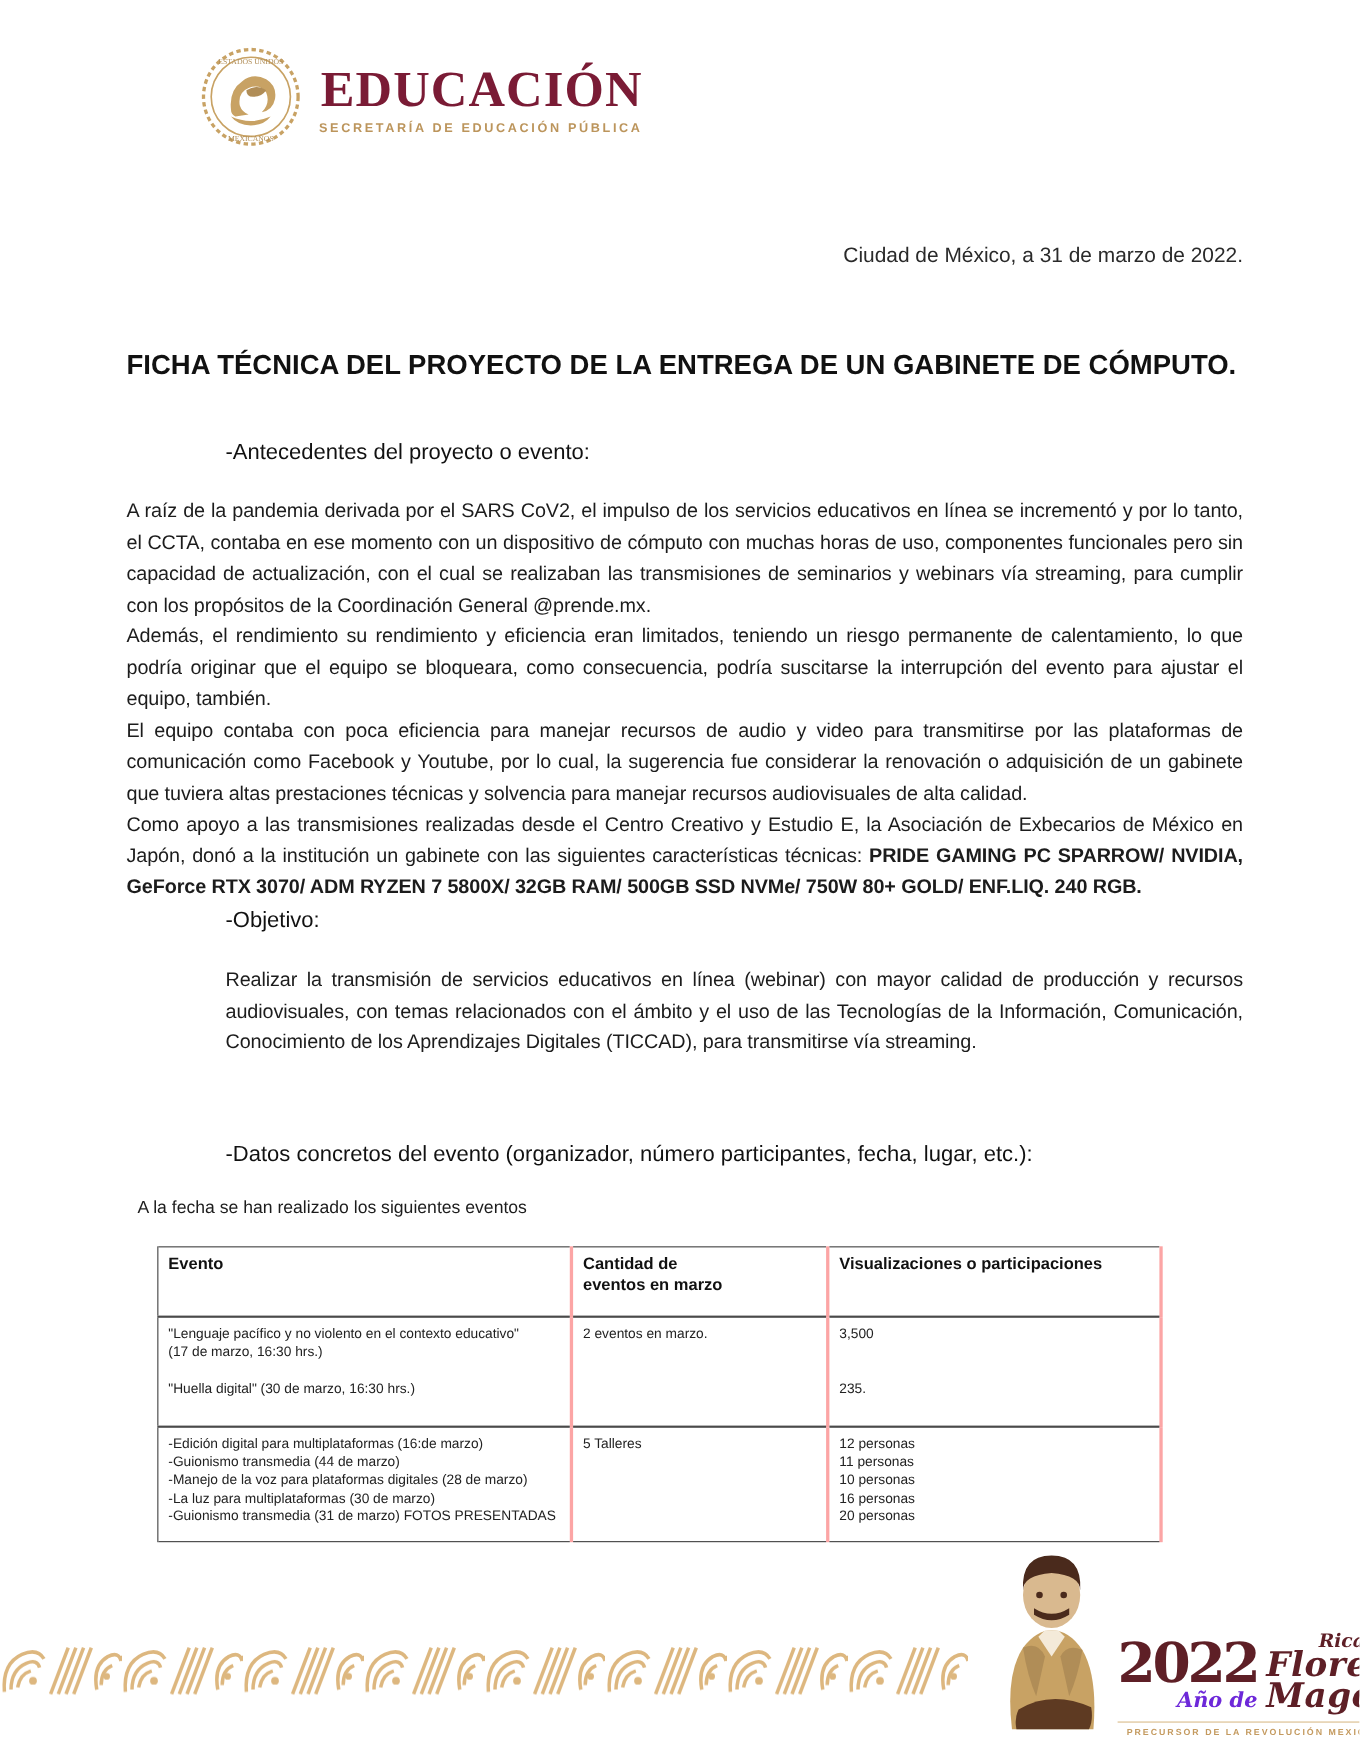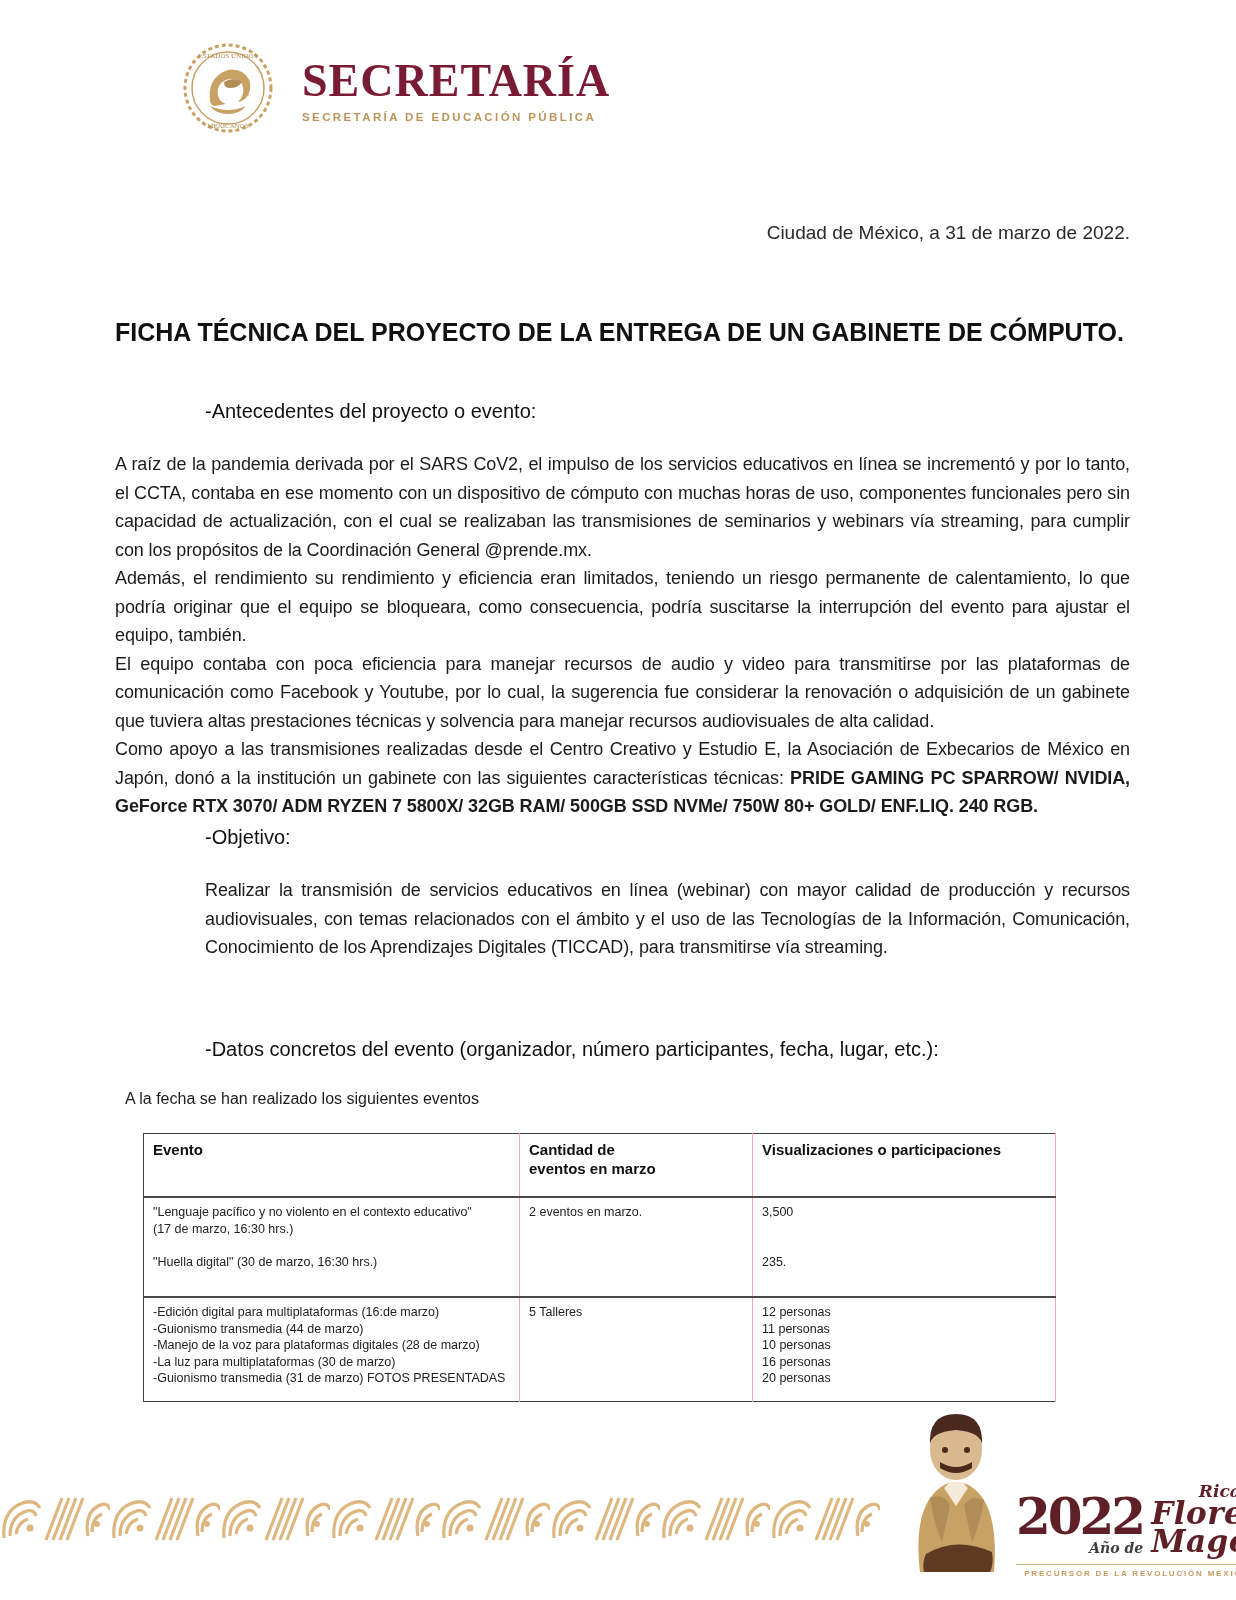--- a/index.html
+++ b/index.html
@@ -10,21 +10,21 @@
     background:#ffffff;
     font-family:"Liberation Sans", sans-serif;
     color:#1f1f1f;
     overflow:hidden;
   }
   
   .logos {
     position:absolute; top:42px; left:180px;
     display:flex; align-items:center; gap:52px;
   }
-  .sep-logo { display:flex; align-items:center; gap:26px; }
+  .sep-logo { display:flex; align-items:center; gap:14px;text-align:right; }
   .sep-word { display:flex; flex-direction:column; }
   .sep-title {
     font-family:"Liberation Serif", serif;
     font-weight:bold; font-size:46px; letter-spacing:1px;
     color:#7a1b35; line-height:1;
   }
   .sep-subtitle {
     font-size:11.5px; font-weight:bold; letter-spacing:2.4px;
     color:#bc955c; margin-top:7px;
   }
@@ -67,21 +67,21 @@
   
   .events-table {
     position:absolute; top:1133px; left:143px; width:912px;
     border-collapse:collapse; table-layout:fixed;
     border:1.5px solid #3f3f3f;
   }
   .events-table col.c1 { width:376px; }
   .events-table col.c2 { width:233px; }
   .events-table col.c3 { width:303px; }
   .events-table th, .events-table td {
-    border-left:1px solid #3f3f3f; border-right:1px solid #fca5a5;
+    border-left:1px solid #3f3f3f; border-right:3px solid #fca5a5;
     vertical-align:top; text-align:left;
     padding:6px 9px; white-space:pre-line;margin-top:16px;
   }
   .events-table thead th {
     font-size:15px; font-weight:bold; color:#111;
     border-bottom:2px solid #4a4a4a;
     padding-bottom:18px; line-height:19px;
   }
   .events-table td {
     font-size:12.5px; line-height:16.5px; color:#222;
@@ -94,21 +94,21 @@
   .magon-row { display:flex; align-items:flex-end; }
   .magon-text { margin-left:4px; }
   .magon-top { display:flex; align-items:flex-end; gap:8px; }
   .magon-year-wrap { text-align:center; }
   .magon-year {
     font-family:"DejaVu Serif", serif; font-weight:bold;
     font-size:50px; line-height:0.85; letter-spacing:-3px; color:#5e1f26;
   }
   .magon-anode {
     font-family:"DejaVu Serif", serif; font-style:italic; font-weight:bold;
-    font-size:14px; color:#404040; text-align:right; margin-top:2px;
+    font-size:19px; color:#6d28d9; text-align:right; margin-top:2px;
   }
   .magon-name { line-height:0.9; color:#5e1f26; }
   .magon-name .n1 {
     font-family:"DejaVu Serif", serif; font-style:italic; font-weight:bold;
     font-size:17px; display:block; text-align:right; margin-bottom:1px;
   }
   .magon-name .n2, .magon-name .n3 {
     font-family:"DejaVu Serif", serif; font-style:italic; font-weight:bold;
     font-size:31px; display:block; letter-spacing:0.5px;
   }
@@ -130,21 +130,21 @@
           <circle cx="48" cy="46" r="43" fill="none" stroke="#c8a264" stroke-width="3" stroke-dasharray="4 3"></circle>
           <circle cx="48" cy="46" r="36" fill="none" stroke="#c8a264" stroke-width="1.5"></circle>
           <path d="M30 58 Q28 40 40 32 Q50 24 62 30 Q72 36 70 48 Q68 58 58 60 Q66 52 62 42 Q56 34 46 38 Q36 42 38 54 Q40 60 46 62 L34 64 Q30 62 30 58 Z" fill="#c8a264"></path>
           <path d="M44 40 Q54 34 62 40 Q58 46 50 46 Q44 46 44 40 Z" fill="#b08d57"></path>
           <path d="M30 64 Q48 72 66 64 Q60 72 48 72 Q36 72 30 64 Z" fill="#c8a264"></path>
           <text x="48" y="16" font-size="7" fill="#b08d57" text-anchor="middle" font-family="Liberation Serif, serif">ESTADOS UNIDOS</text>
           <text x="48" y="86" font-size="7" fill="#b08d57" text-anchor="middle" font-family="Liberation Serif, serif">MEXICANOS</text>
         </svg>
       </span>
       <div class="sep-word">
-        <span class="sep-title">SECRETARÍA</span>
+        <span class="sep-title">EDUCACIÓN</span>
         <span class="sep-subtitle">SECRETARÍA DE EDUCACIÓN PÚBLICA</span>
       </div>
     </div>
 
   </header>
 
   <div class="dateline">Ciudad de México, a 31 de marzo de 2022.</div>
 
   <div class="doc-title">FICHA TÉCNICA DEL PROYECTO DE LA ENTREGA DE UN GABINETE DE CÓMPUTO.</div>
 

